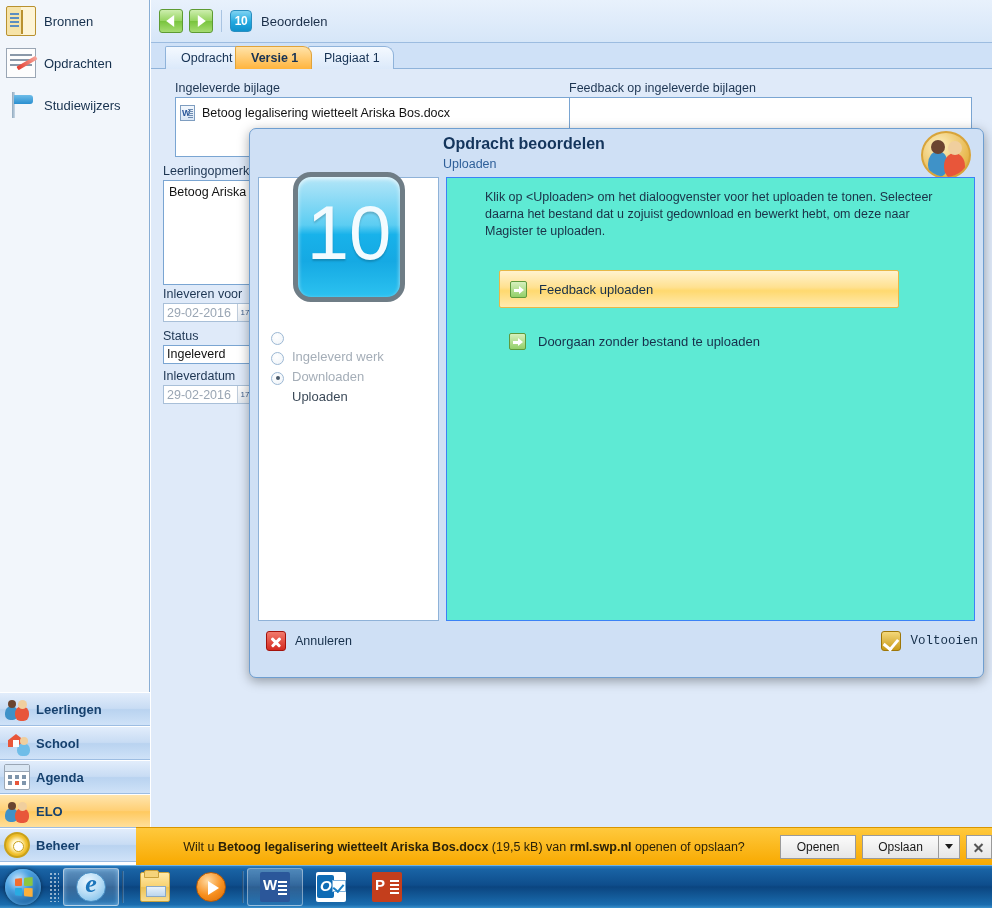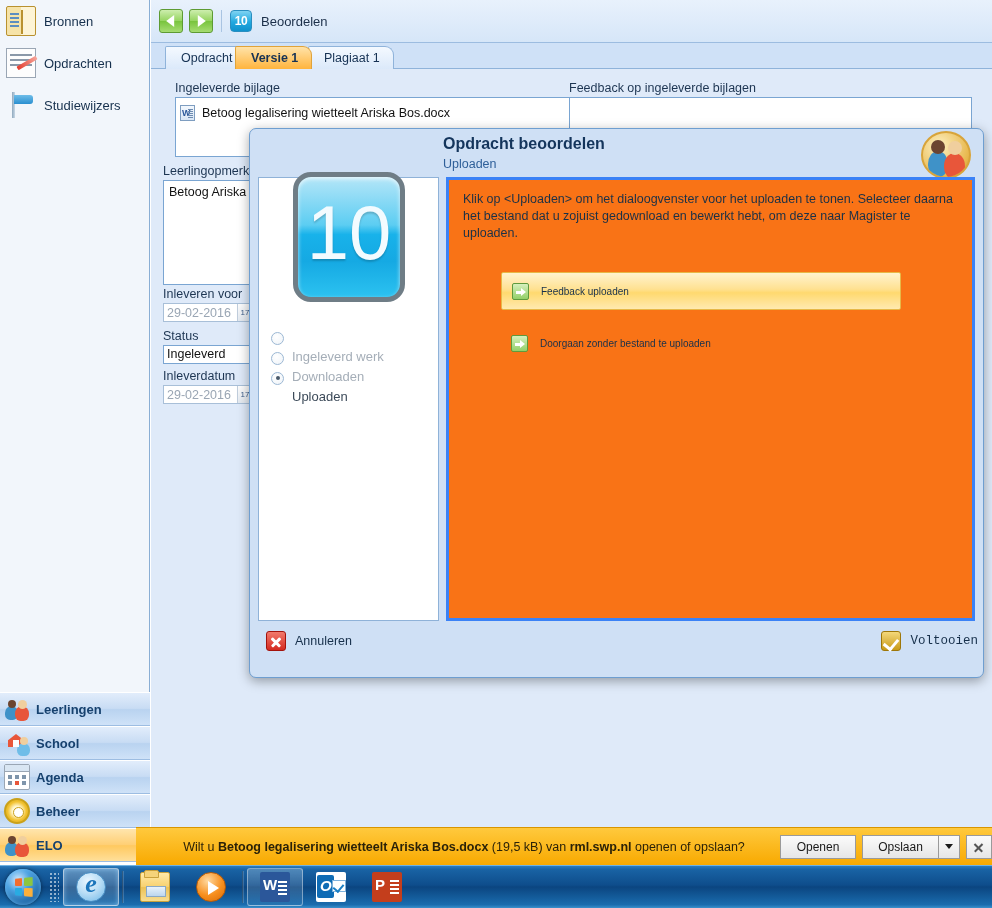--- a/index.html
+++ b/index.html
@@ -173,21 +173,21 @@
   }
   .radio.on::after {
     content: ''; position: absolute; left: 3.5px; top: 3.5px; width: 4px; height: 4px;
     border-radius: 50%; background: #4a5a6b;
   }
   .radio-row .rl { font-size: 13px; color: #3c4a59; margin-top: 36px; }
   .radio-row.disabled .rl { color: #a5aeb8; }
 
   #dlg-right {
     position: absolute; left: 196px; top: 48px; right: 8px; bottom: 56px;
-    background: #f97316; border: 3px solid #3b82f6;
+    background: #5eead4; border: 1px solid #3b82f6; padding-left: 24px;
   }
   #dlg-instr { padding: 11px 14px 0 14px; font-size: 12.5px; color: #1b3147; line-height: 17px; }
 
   .action {
     position: absolute; left: 52px; width: 400px; height: 38px;
     display: flex; align-items: center; padding-left: 10px;
   }
   .action.hl {
     background: linear-gradient(to bottom,#fff3cf 0%,#ffe191 45%,#ffd96f 55%,#ffeab0 100%);
     border: 1px solid #e7b847; border-radius: 2px;
@@ -197,21 +197,21 @@
     background: linear-gradient(to bottom,#d6f0bd,#93cf68);
     border: 1px solid #5f9a3d; border-radius: 2px;
   }
   .arrowico::before {
     content: ''; position: absolute; left: 3px; top: 7px; width: 7px; height: 3px; background: #fff;
   }
   .arrowico::after {
     content: ''; position: absolute; right: 2px; top: 4px; width: 0; height: 0;
     border-top: 4.5px solid transparent; border-bottom: 4.5px solid transparent; border-left: 5px solid #fff;
   }
-  .action .atxt { font-size: 10px; color: #17304b; }
+  .action .atxt { font-size: 13px; color: #17304b; }
 
   #dlg-footer { position: absolute; left: 0; right: 0; bottom: 0; height: 56px; }
   .foot-btn { position: absolute; top: 10px; display: flex; align-items: center; cursor: default; }
   .foot-btn .fl { font-size: 12.5px; color: #17304b; }
   .xico {
     width: 20px; height: 20px; margin-right: 9px; border-radius: 3px;
     background: linear-gradient(to bottom,#f27a6c,#d42a20);
     border: 1px solid #a3130c; position: relative; flex: 0 0 20px;
   }
   .xico::before, .xico::after {
@@ -418,34 +418,34 @@
             </span>
           </span>
         <span class="m-lbl">School</span>
       </div>
       <div class="mod">
         <span class="m-ico">
             <span class="sv i-cal"></span>
           </span>
         <span class="m-lbl">Agenda</span>
       </div>
-      <div class="mod">
-        <span class="m-ico">
-            <span class="sv i-gear"></span>
-          </span>
-        <span class="m-lbl">Beheer</span>
-      </div>
       <div class="mod active">
         <span class="m-ico">
             <span class="i-people">
               <i class="a"></i>
               <i class="b"></i>
             </span>
           </span>
         <span class="m-lbl">ELO</span>
+      </div>
+      <div class="mod">
+        <span class="m-ico">
+            <span class="sv i-gear"></span>
+          </span>
+        <span class="m-lbl">Beheer</span>
       </div>
     </div>
   </div>
 
   <div id="main">
 
     <div id="topbar">
       <div class="navbtn back"></div>
       <div class="navbtn fwd"></div>
       <div class="nav-sep"></div>

